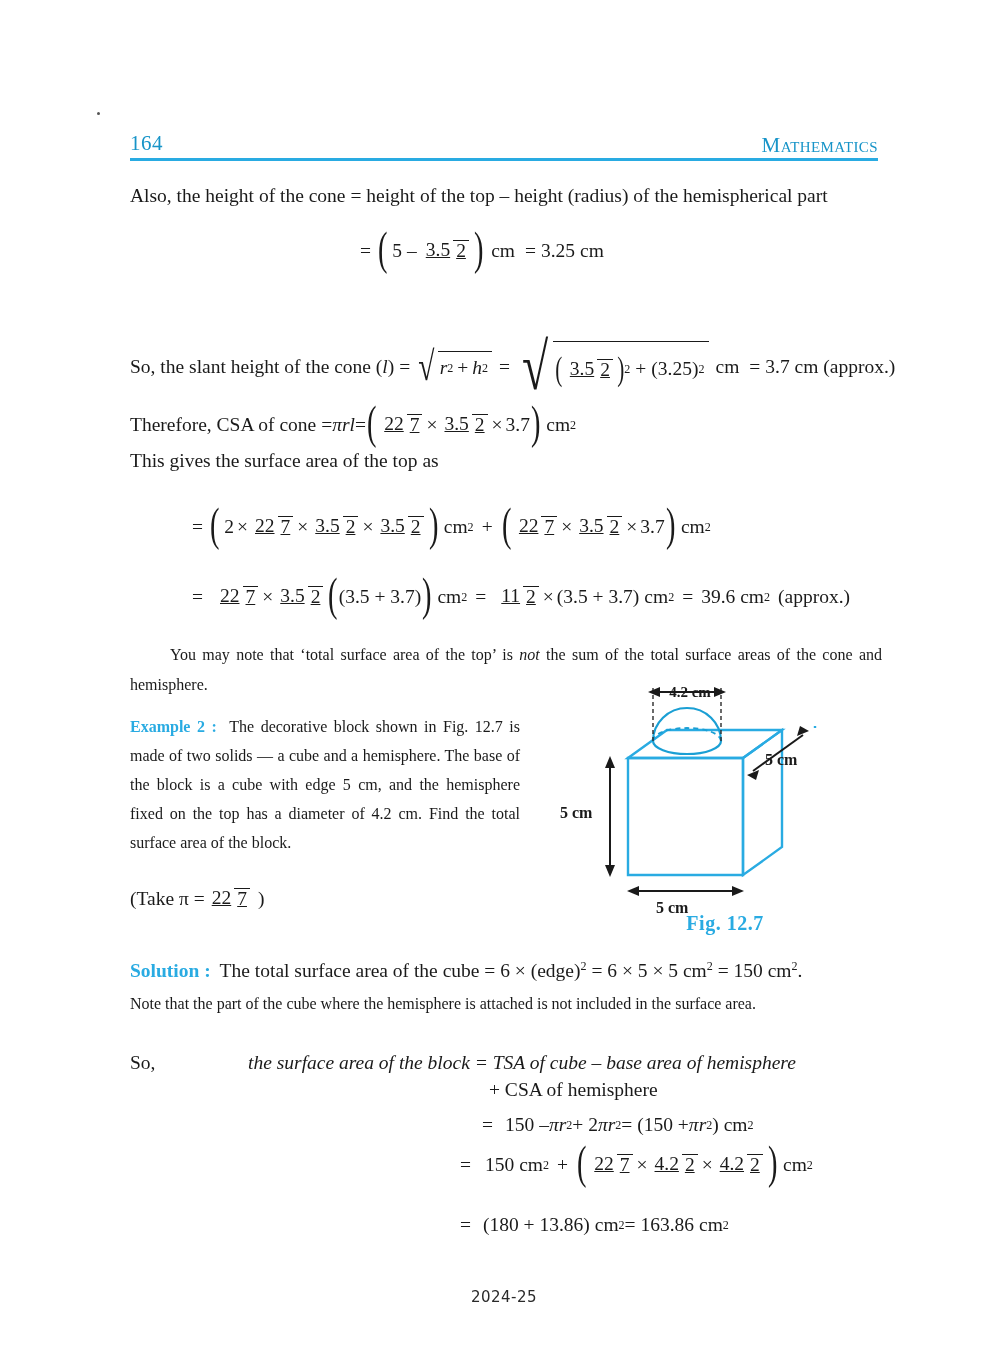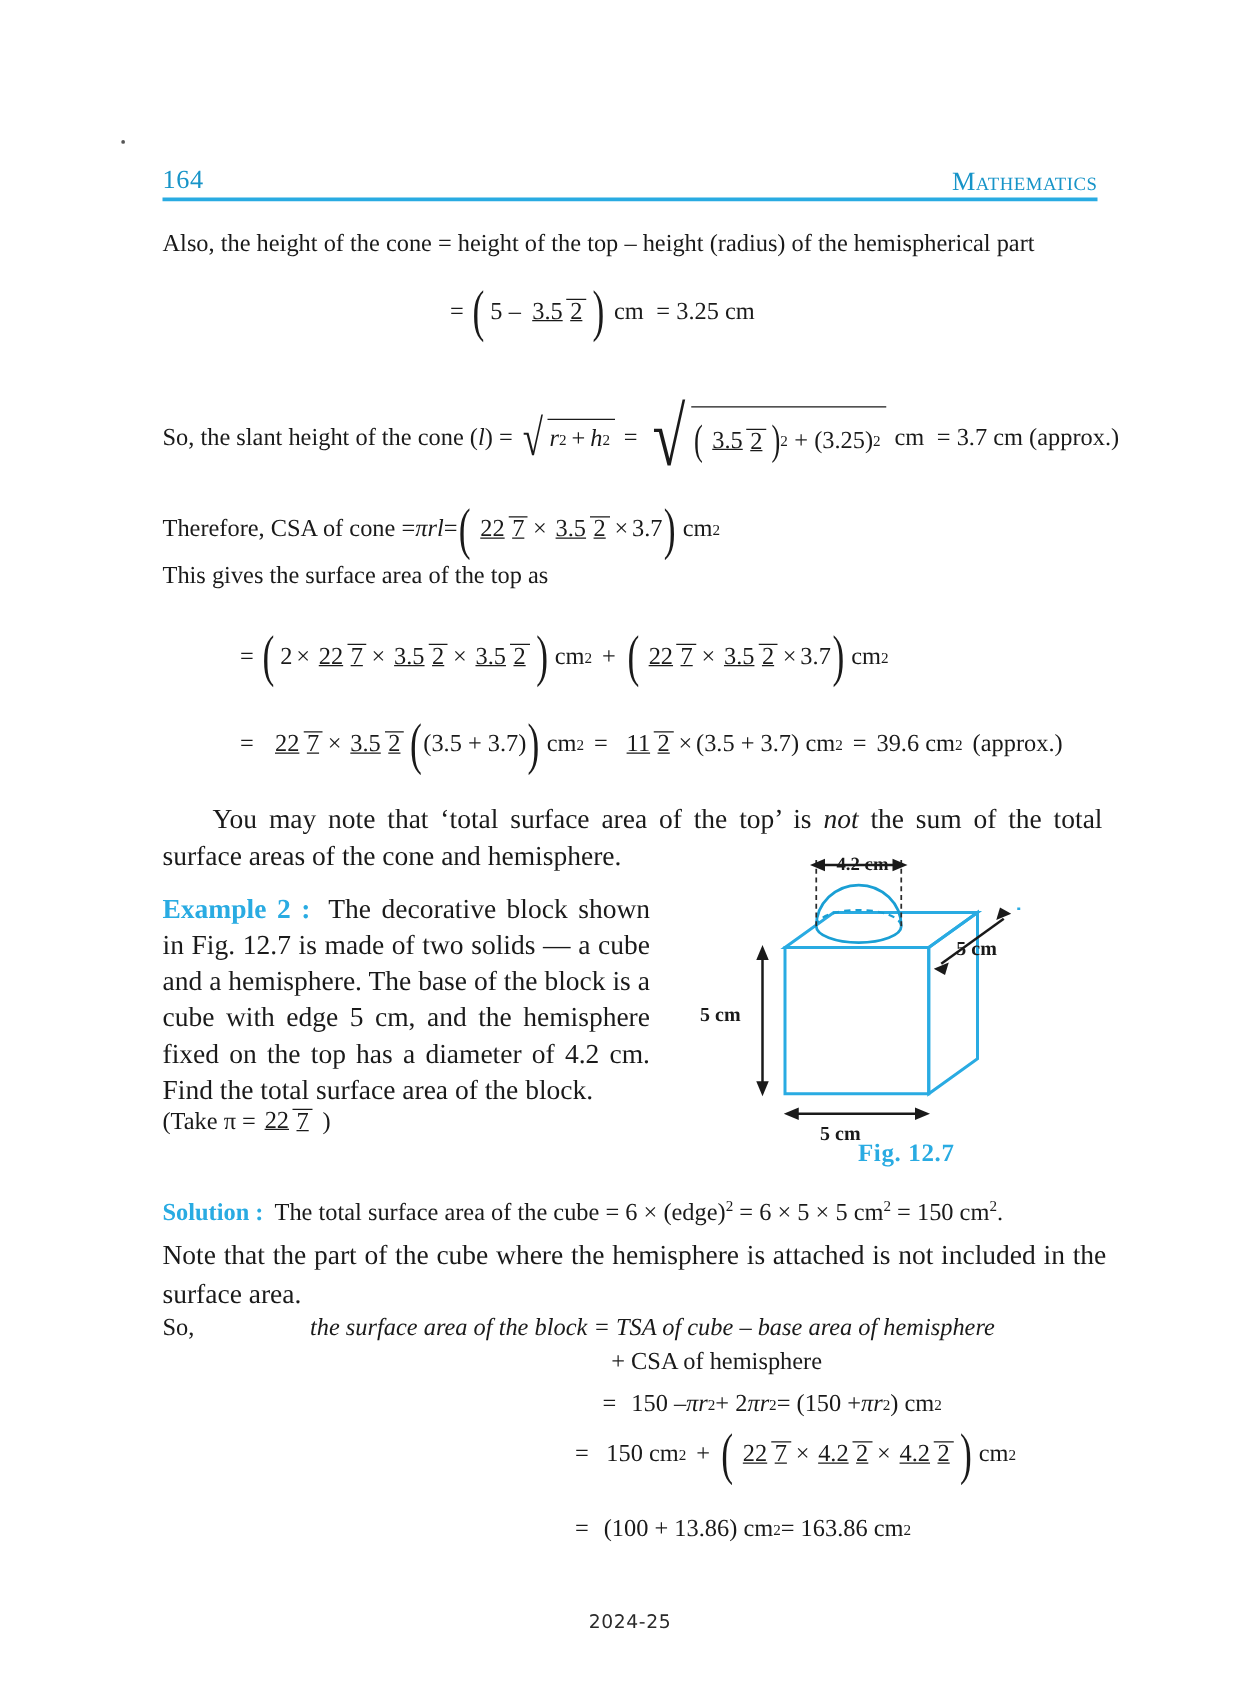--- a/index.html
+++ b/index.html
@@ -15,21 +15,21 @@
 
   
   .corner-dot{position:absolute;left:97px;top:112px;width:3px;height:3px;background:#555;border-radius:50%;}
   .hdr{position:absolute;left:130px;top:131px;width:748px;height:34px;}
   .hdr-page{position:absolute;left:0;top:0;font-size:21px;color:#1794c8;letter-spacing:.5px;}
   .hdr-subject{position:absolute;right:0;top:2px;font-size:21px;color:#1794c8;font-variant:small-caps;letter-spacing:.4px;}
   .hdr-rule{position:absolute;left:130px;top:158px;width:748px;height:3px;background:#29abe2;}
 
   
   .txt{position:absolute;font-size:19.5px;line-height:26px;}
-  .blk{position:absolute;font-size:22px;line-height:30px;text-align:justify;}
+  .blk{position:absolute;font-size:16px;line-height:30px;text-align:justify;}
   .ital{font-style:italic;}
   .bluebold{color:#29abe2;font-weight:bold;}
   .sup{font-size:.62em;vertical-align:super;line-height:0;}
 
   
   .mrow{display:inline-flex;align-items:center;white-space:nowrap;vertical-align:middle;}
   .frac{display:inline-flex;flex-direction:row;align-items:center;vertical-align:middle;
         margin:0 4px;line-height:1.06;text-decoration:underline;}
   .frac .num{padding:0 3px;}
   .frac .den{padding:0 3px;border-top:1.4px solid #1a1a1a;}
@@ -78,21 +78,21 @@
         <span class="num">3.5</span>
         <span class="den">2</span>
       </span>
       <span class="paren">)</span>
       <span style="margin-left:7px;">cm</span>
       <span style="margin:0 5px 0 10px;">=</span>
       <span>3.25 cm</span>
     </span>
   </div>
 
-  <div class="txt" style="left:130px;top:325px;">
+  <div class="txt" style="left:130px;top:341px;">
     <span class="mrow">
       <span>So, the slant height of the cone (</span>
       <span class="ital">l</span>
       <span style="margin-right:5px;">) =</span>
 
       <span class="sqrt">
         <span class="radical">√</span>
         <span class="rad-body">
           <span class="ital">r</span>
             <span class="sup">2</span>
@@ -365,21 +365,21 @@
       </span>
       <span class="paren">)</span>
       <span style="margin-left:5px;">cm</span>
         <span class="sup">2</span>
     </span>
   </div>
 
   <div class="txt" style="left:460px;top:1210px;">
     <span class="mrow">
       <span class="eqno">=</span>
-      <span style="margin-left:6px;">(100 + 13.86) cm</span>
+      <span style="margin-left:6px;">(180 + 13.86) cm</span>
         <span class="sup">2</span>
         <span> = 163.86 cm</span>
         <span class="sup">2</span>
     </span>
   </div>
 
   <div class="footer">2024-25</div>
 
 </div>
 

